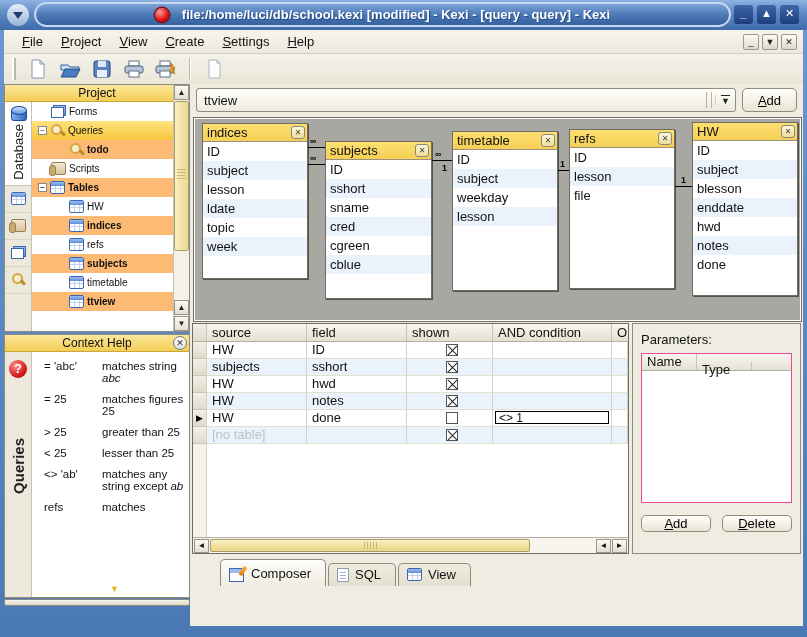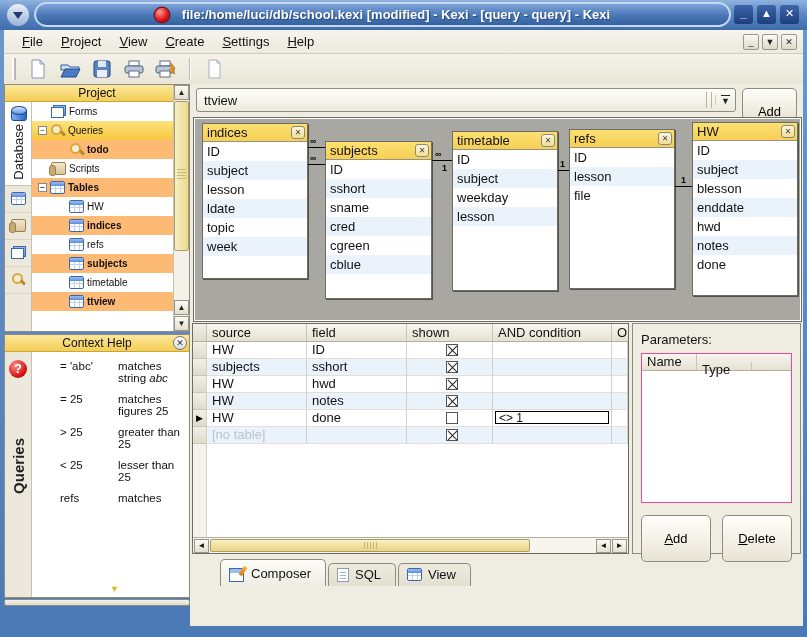--- a/index.html
+++ b/index.html
@@ -38,21 +38,21 @@
 
   
   .toolbar { position:absolute; left:4px; top:54px; width:799px; height:30px;
     background:linear-gradient(180deg,#f4f2e9,#e9e6d8); display:flex; align-items:center; padding-left:8px; gap:4px; }
   .tb-grip { width:4px; height:22px; border-left:2px solid #fff; border-right:2px solid #bbb8aa; margin-right:4px; }
   .tb-btn { width:28px; height:26px; display:flex; align-items:center; justify-content:center; border-radius:3px; }
   .tb-sep { width:2px; height:22px; border-left:1px solid #bbb8aa; border-right:1px solid #fff; margin:0 5px; }
 
   
   .kbtn { border:1px solid #8e8c80; border-radius:5px; background:linear-gradient(180deg,#fffefa,#e8e4d4);
-    box-shadow:0 1px 0 #fff inset; padding:15px 14px; font-size:13px; }
+    box-shadow:0 1px 0 #fff inset; padding:0 14px; font-size:13px; }
   .kbtn::first-letter { text-decoration:underline; }
 
   
   .dock { position:absolute; left:4px; width:186px; border:1px solid #8e8c80; background:#fff; }
   .dock-hdr { height:17px; background:linear-gradient(180deg,#fce79c,#f3cd55); border-bottom:1px solid #c9a83b;
     display:flex; align-items:center; justify-content:center; position:relative; font-size:12px; }
   .dock-close { position:absolute; right:2px; top:1px; width:14px; height:14px; border:1px solid #777;
     border-radius:50%; background:linear-gradient(180deg,#fff,#ddd); font-size:9px; line-height:12px; text-align:center; color:#333; }
   .project-dock { top:84px; height:248px; }
   .help-dock { top:334px; height:264px; }
@@ -104,21 +104,21 @@
     border:1px solid #979589; font-size:8px; text-align:center; line-height:13px; color:#222; }
   .vthumb { position:absolute; left:0px; width:15px; background:linear-gradient(90deg,#f8efc4,#ecd98e);
     border:1px solid #a79d6b; border-radius:2px; }
   .vthumb::after { content:""; position:absolute; left:2px; right:2px; top:45%; height:10px;
     background:repeating-linear-gradient(0deg,#c9b873 0 1px,transparent 1px 3px); }
 
   
   .help-body { position:absolute; left:27px; top:17px; right:1px; bottom:1px; background:#fff; padding:8px 4px 0 8px; overflow:hidden; }
   .help-intro { font-size:13.5px; margin-bottom:8px; }
   .cond-row { display:flex; margin-bottom:9px; font-size:11.5px; }
-  .cond-expr { width:62px; flex:none; padding-left:4px;margin-left:16px; }
+  .cond-expr { width:62px; flex:none; padding-left:4px; }
   .cond-desc { width:86px; }
   .help-more { position:absolute; left:50%; bottom:2px; color:#e3b821; font-size:9px; }
   .collapsed-splitter { position:absolute; left:4px; top:599px; width:186px; height:7px;
     border:1px solid #8e8c80; background:linear-gradient(180deg,#f5f3ea,#dddacb); border-radius:2px; }
 
   
   .main { position:absolute; left:190px; top:84px; width:613px; height:542px; background:#efede2; }
   .combo { position:absolute; left:6px; top:4px; width:540px; height:24px; border:1px solid #8e8c80; border-radius:3px;
     background:linear-gradient(180deg,#fffef9,#eceadd); display:flex; align-items:center; }
   .combo-text { flex:1; padding-left:7px; }
@@ -384,20 +384,24 @@
       </div>
       <div class="cond-row">
         <span class="cond-expr">&gt; 25</span>
         <span class="cond-desc"><span>greater than 25</span><i></i></span>
       </div>
       <div class="cond-row">
         <span class="cond-expr">&lt; 25</span>
         <span class="cond-desc"><span>lesser than 25</span><i></i></span>
       </div>
       <div class="cond-row">
+        <span class="cond-expr">&lt;&gt; 'ab'</span>
+        <span class="cond-desc"><span>matches any string except </span><i>ab</i></span>
+      </div>
+      <div class="cond-row">
         <span class="cond-expr">refs</span>
         <span class="cond-desc"><span>matches</span><i></i></span>
       </div>
       <div class="help-more">▼</div>
     </div>
   </div>
   <div class="collapsed-splitter"></div>
 
   <div class="main">
 

